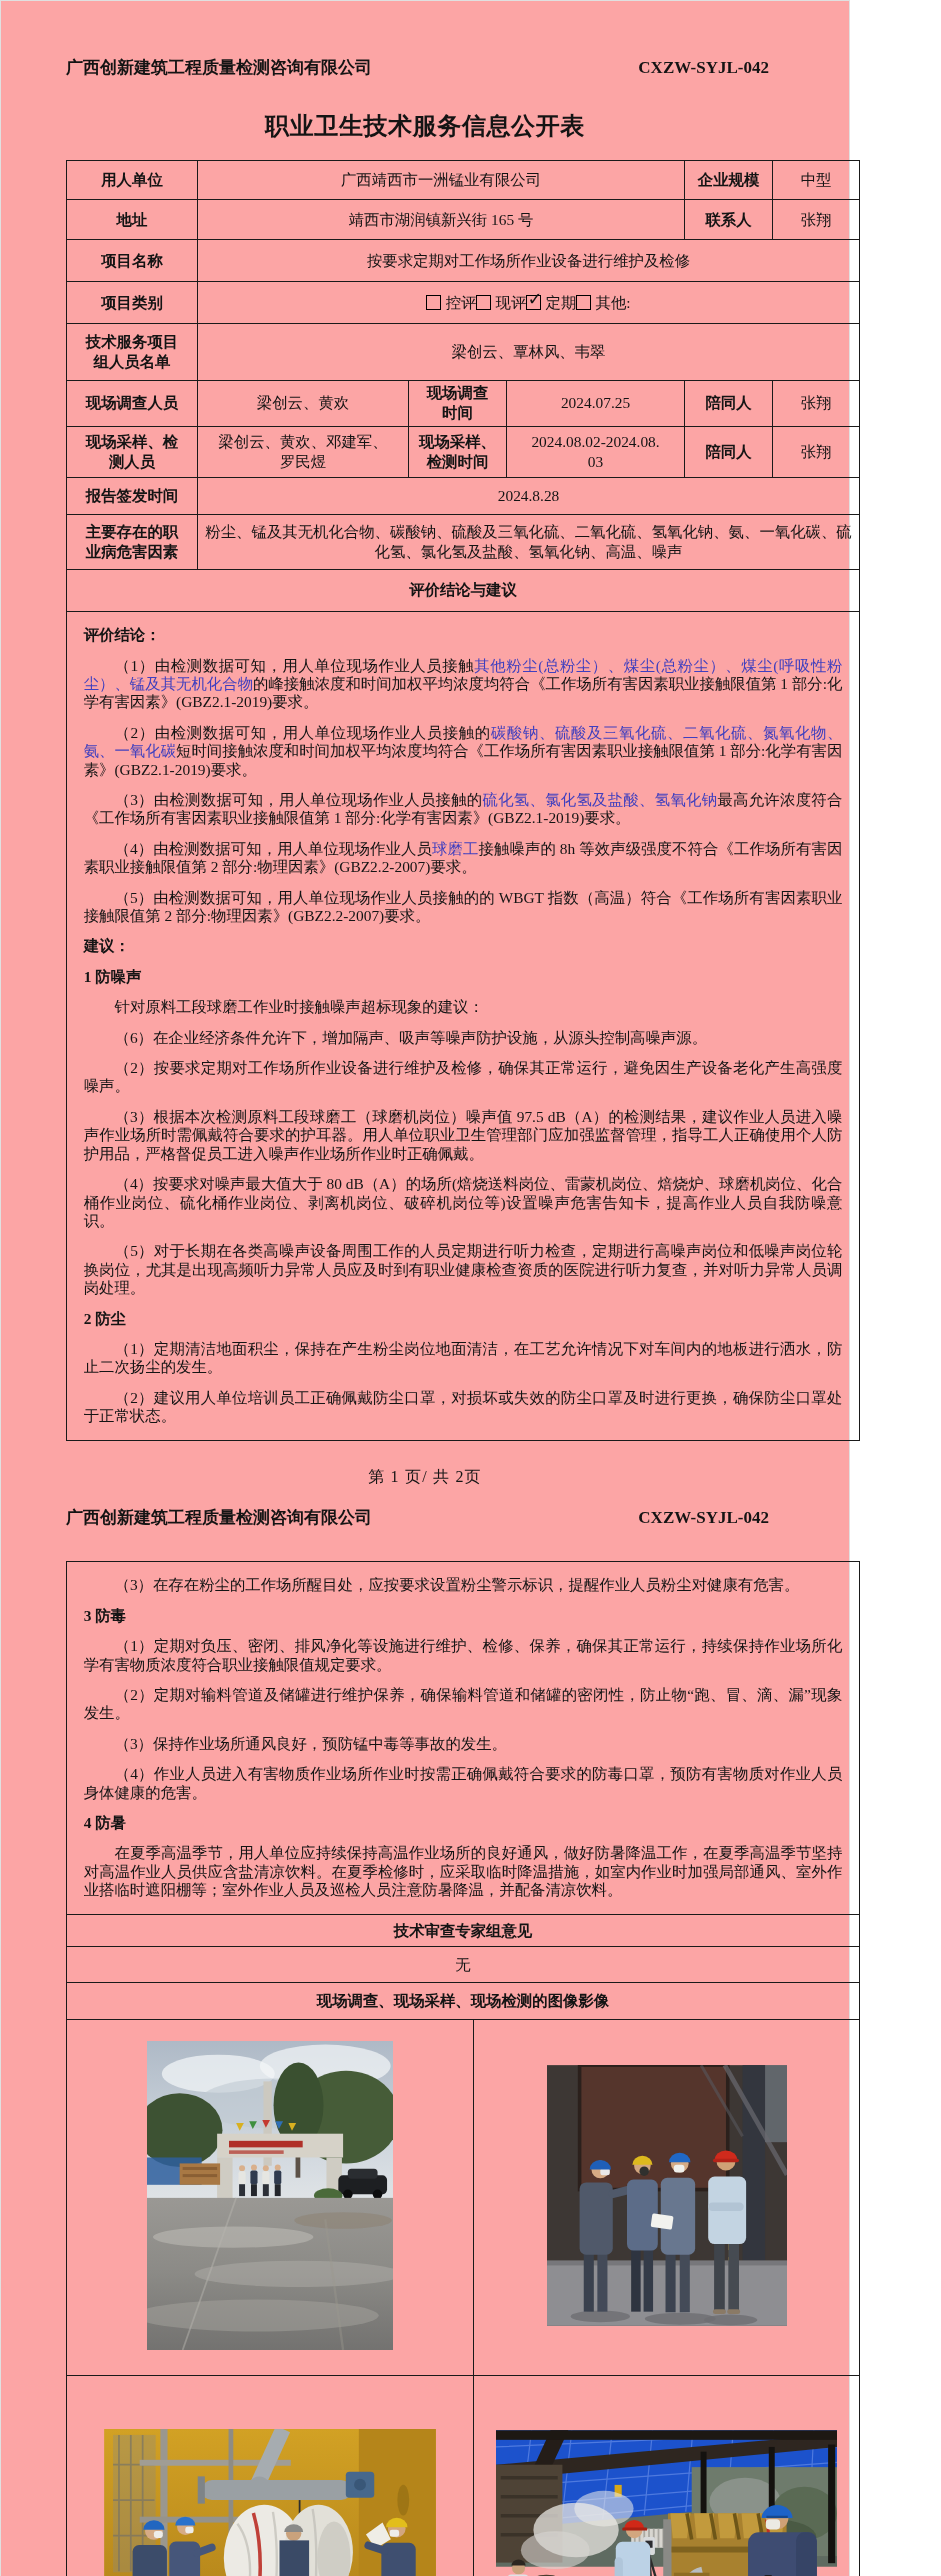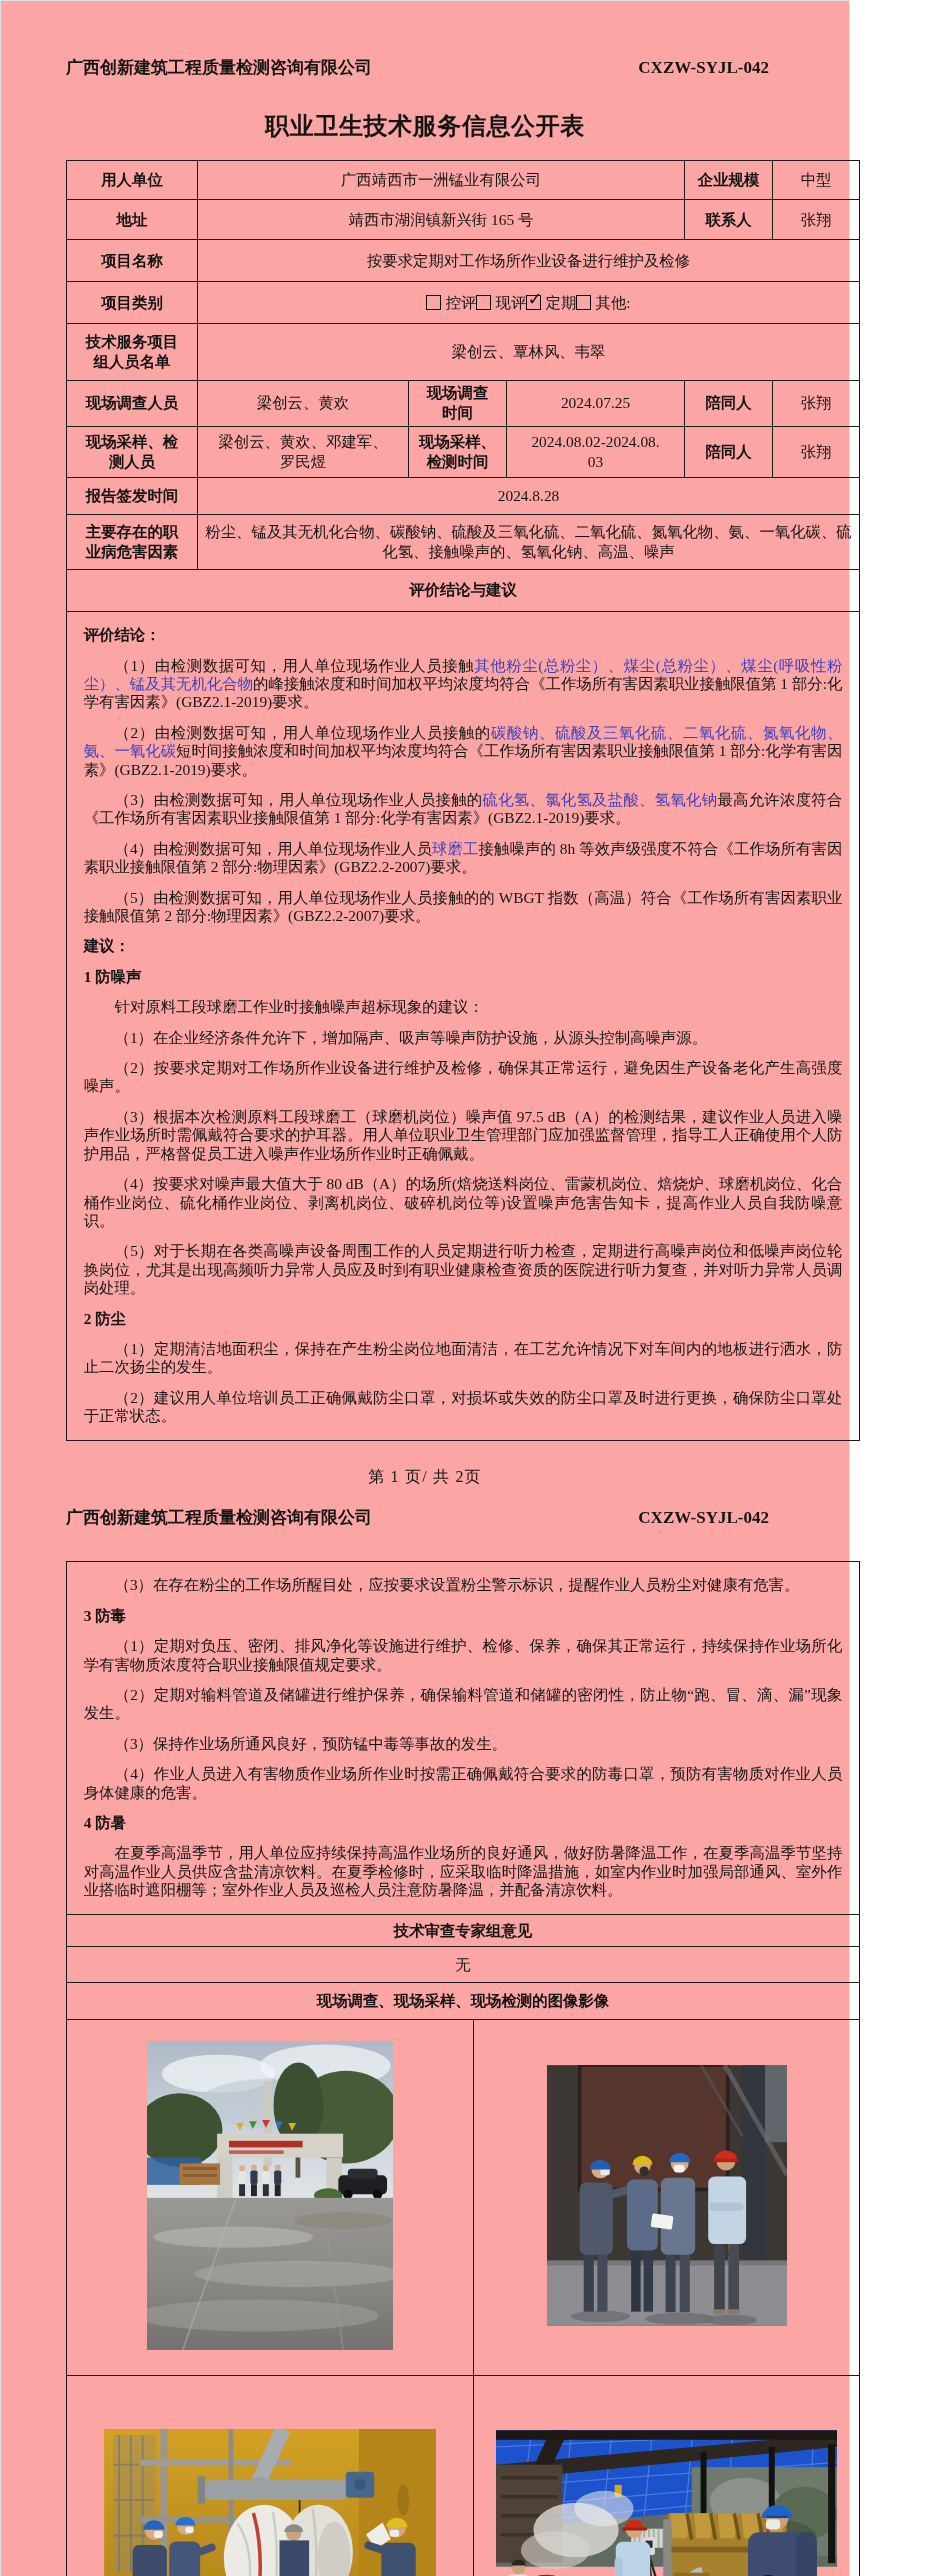--- a/index.html
+++ b/index.html
@@ -163,37 +163,37 @@
         <td class="lbl">陪同人</td>
         <td>张翔</td>
       </tr>
       <tr class="r62">
         <td class="lbl">报告签发时间</td>
         <td colspan="5">2024.8.28</td>
       </tr>
       <tr class="r92">
         <td class="lbl prel">主要存在的职
 业病危害因素</td>
-        <td colspan="5" class="left hzd">粉尘、锰及其无机化合物、碳酸钠、硫酸及三氧化硫、二氧化硫、氮氧化物、氨、一氧化碳、硫化氢、接触噪声的、氢氧化钠、高温、噪声</td>
+        <td colspan="5" class="left hzd">粉尘、锰及其无机化合物、碳酸钠、硫酸及三氧化硫、二氧化硫、氢氧化钠、氨、一氧化碳、硫化氢、氯化氢及盐酸、氢氧化钠、高温、噪声</td>
       </tr>
       <tr class="r70">
         <td colspan="6" class="lbl">评价结论与建议</td>
       </tr>
       <tr>
         <td colspan="6" class="content">
             <p class="dp dp-label"><span>评价结论：</span></p>
             <p class="dp dp-para"><span>（1）由检测数据可知，用人单位现场作业人员接触</span><span class="hl-blue">其他粉尘(总粉尘）、煤尘(总粉尘）、煤尘(呼吸性粉尘）、锰及其无机化合物</span><span>的峰接触浓度和时间加权平均浓度均符合《工作场所有害因素职业接触限值第 1 部分:化学有害因素》(GBZ2.1-2019)要求。</span></p>
             <p class="dp dp-para"><span>（2）由检测数据可知，用人单位现场作业人员接触的</span><span class="hl-blue">碳酸钠、硫酸及三氧化硫、二氧化硫、氮氧化物、氨、一氧化碳</span><span>短时间接触浓度和时间加权平均浓度均符合《工作场所有害因素职业接触限值第 1 部分:化学有害因素》(GBZ2.1-2019)要求。</span></p>
             <p class="dp dp-para"><span>（3）由检测数据可知，用人单位现场作业人员接触的</span><span class="hl-blue">硫化氢、氯化氢及盐酸、氢氧化钠</span><span>最高允许浓度符合《工作场所有害因素职业接触限值第 1 部分:化学有害因素》(GBZ2.1-2019)要求。</span></p>
             <p class="dp dp-para"><span>（4）由检测数据可知，用人单位现场作业人员</span><span class="hl-blue">球磨工</span><span>接触噪声的 8h 等效声级强度不符合《工作场所有害因素职业接触限值第 2 部分:物理因素》(GBZ2.2-2007)要求。</span></p>
             <p class="dp dp-para"><span>（5）由检测数据可知，用人单位现场作业人员接触的的 WBGT 指数（高温）符合《工作场所有害因素职业接触限值第 2 部分:物理因素》(GBZ2.2-2007)要求。</span></p>
             <p class="dp dp-label"><span>建议：</span></p>
             <p class="dp dp-section"><span>1 防噪声</span></p>
             <p class="dp dp-para"><span>针对原料工段球磨工作业时接触噪声超标现象的建议：</span></p>
-            <p class="dp dp-para"><span>（1）在企业经济条件允许下，增加隔声、吸声等噪声防护设施，从源头控制高噪声源。</span></p>
+            <p class="dp dp-para"><span>（6）在企业经济条件允许下，增加隔声、吸声等噪声防护设施，从源头控制高噪声源。</span></p>
             <p class="dp dp-para"><span>（2）按要求定期对工作场所作业设备进行维护及检修，确保其正常运行，避免因生产设备老化产生高强度噪声。</span></p>
             <p class="dp dp-para"><span>（3）根据本次检测原料工段球磨工（球磨机岗位）噪声值 97.5 dB（A）的检测结果，建议作业人员进入噪声作业场所时需佩戴符合要求的护耳器。用人单位职业卫生管理部门应加强监督管理，指导工人正确使用个人防护用品，严格督促员工进入噪声作业场所作业时正确佩戴。</span></p>
             <p class="dp dp-para"><span>（4）按要求对噪声最大值大于 80 dB（A）的场所(焙烧送料岗位、雷蒙机岗位、焙烧炉、球磨机岗位、化合桶作业岗位、硫化桶作业岗位、剥离机岗位、破碎机岗位等)设置噪声危害告知卡，提高作业人员自我防噪意识。</span></p>
             <p class="dp dp-para"><span>（5）对于长期在各类高噪声设备周围工作的人员定期进行听力检查，定期进行高噪声岗位和低噪声岗位轮换岗位，尤其是出现高频听力异常人员应及时到有职业健康检查资质的医院进行听力复查，并对听力异常人员调岗处理。</span></p>
             <p class="dp dp-section"><span>2 防尘</span></p>
             <p class="dp dp-para"><span>（1）定期清洁地面积尘，保持在产生粉尘岗位地面清洁，在工艺允许情况下对车间内的地板进行洒水，防止二次扬尘的发生。</span></p>
             <p class="dp dp-para"><span>（2）建议用人单位培训员工正确佩戴防尘口罩，对损坏或失效的防尘口罩及时进行更换，确保防尘口罩处于正常状态。</span></p>
           </td>
       </tr>
     </tbody>

